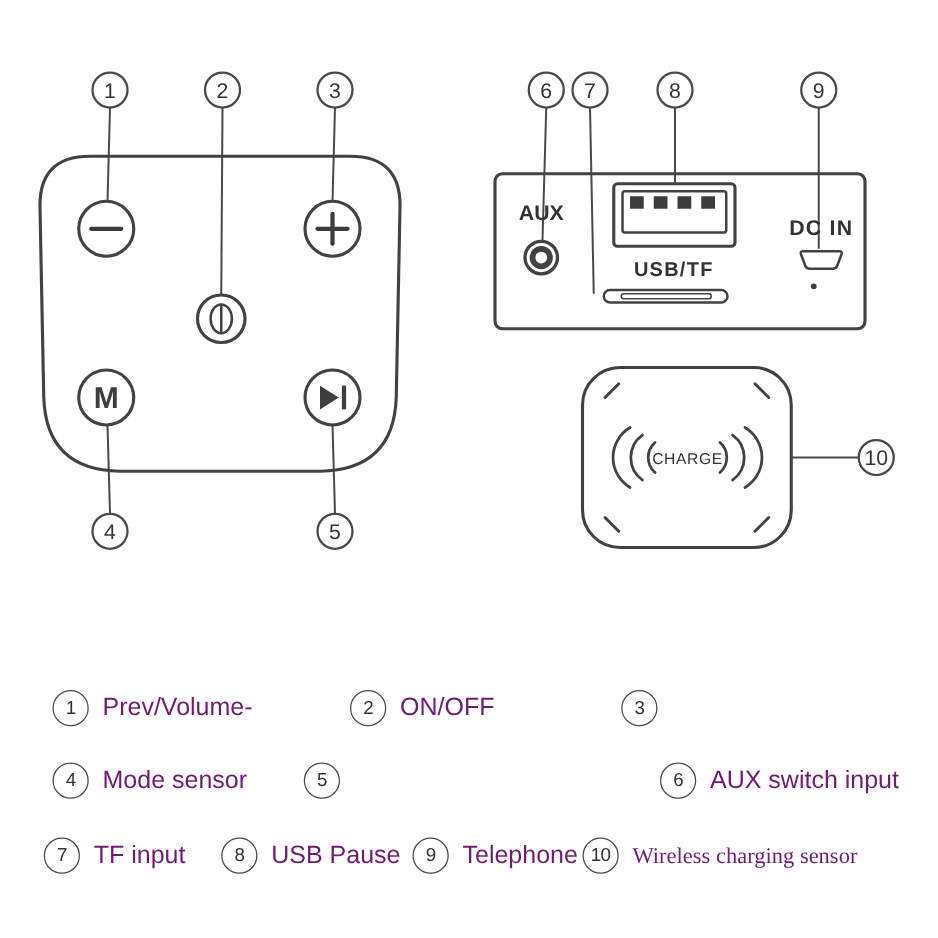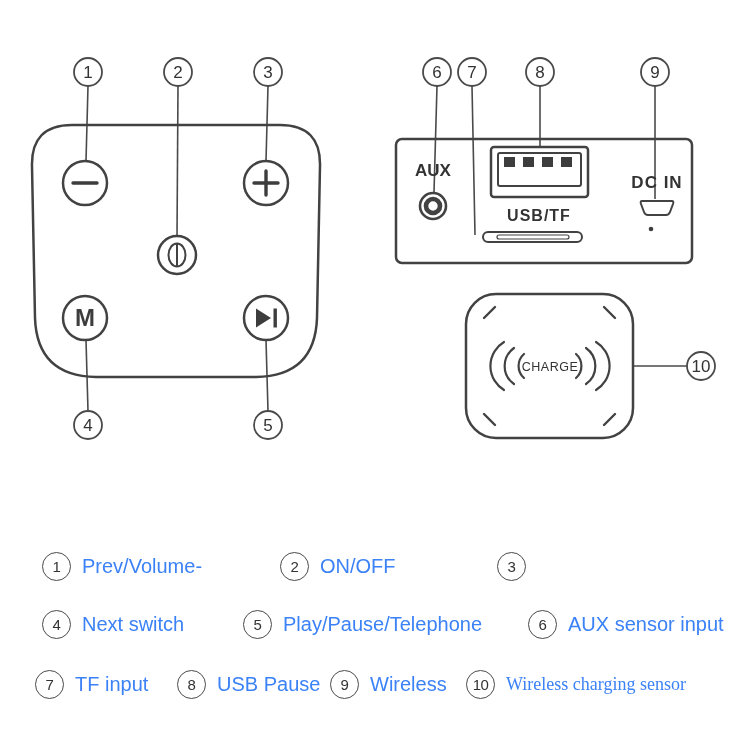--- a/index.html
+++ b/index.html
@@ -15,21 +15,21 @@
   .icon-stroke{stroke:#3d3d3d;stroke-width:3.4;stroke-linecap:round;fill:none;}
   .svg-label{font-family:"Liberation Sans",sans-serif;font-weight:600;fill:#333;text-anchor:middle;}
   .fillicon{fill:#3d3d3d;stroke:none;}
   .wave{fill:none;stroke:#424242;stroke-width:2.2;stroke-linecap:round;}
   .cornerdash{stroke:#424242;stroke-width:2.4;stroke-linecap:round;}
   
   .legend-item{position:absolute;display:flex;align-items:center;gap:11px;white-space:nowrap;}
   .lnum{display:inline-flex;width:27px;height:27px;border:1.7px solid #4a4a4a;border-radius:50%;
         align-items:center;justify-content:center;font-size:15px;color:#333;flex:0 0 auto;
         letter-spacing:-0.5px;}
-  .llabel{font-size:20px;color:#3b82f6;}
+  .llabel{font-size:20px;color:#701a75;}
 </style>
 </head>
 <body>
 
 <div class="page">
 
   <svg width="750" height="530" viewBox="0 0 750 530">
 
     <g>
       <line class="callout-line" x1="88" y1="86" x2="86" y2="161"></line>
@@ -160,42 +160,41 @@
     <div class="legend-item" style="left:280px;top:552px;">
       <span class="lnum">2</span>
       <span class="llabel">ON/OFF</span>
     </div>
     <div class="legend-item" style="left:497px;top:552px;">
       <span class="lnum">3</span>
     </div>
 
     <div class="legend-item" style="left:42px;top:610px;">
       <span class="lnum">4</span>
-      <span class="llabel">Next switch</span>
+      <span class="llabel">Mode sensor</span>
     </div>
     <div class="legend-item" style="left:243px;top:610px;">
       <span class="lnum">5</span>
-      <span class="llabel">Play/Pause/Telephone</span>
     </div>
     <div class="legend-item" style="left:528px;top:610px;">
       <span class="lnum">6</span>
-      <span class="llabel">AUX sensor input</span>
+      <span class="llabel">AUX switch input</span>
     </div>
 
     <div class="legend-item" style="left:35px;top:670px;">
       <span class="lnum">7</span>
       <span class="llabel">TF input</span>
     </div>
     <div class="legend-item" style="left:177px;top:670px;">
       <span class="lnum">8</span>
       <span class="llabel">USB Pause</span>
     </div>
     <div class="legend-item" style="left:330px;top:670px;">
       <span class="lnum">9</span>
-      <span class="llabel">Wireless</span>
+      <span class="llabel">Telephone</span>
     </div>
     <div class="legend-item" style="left:466px;top:670px;">
       <span class="lnum">10</span>
       <span class="llabel" style="font-size:18px;font-family:Liberation Serif, serif;">Wireless charging sensor</span>
     </div>
   </div>
 
 </div>
 
 </body></html>

